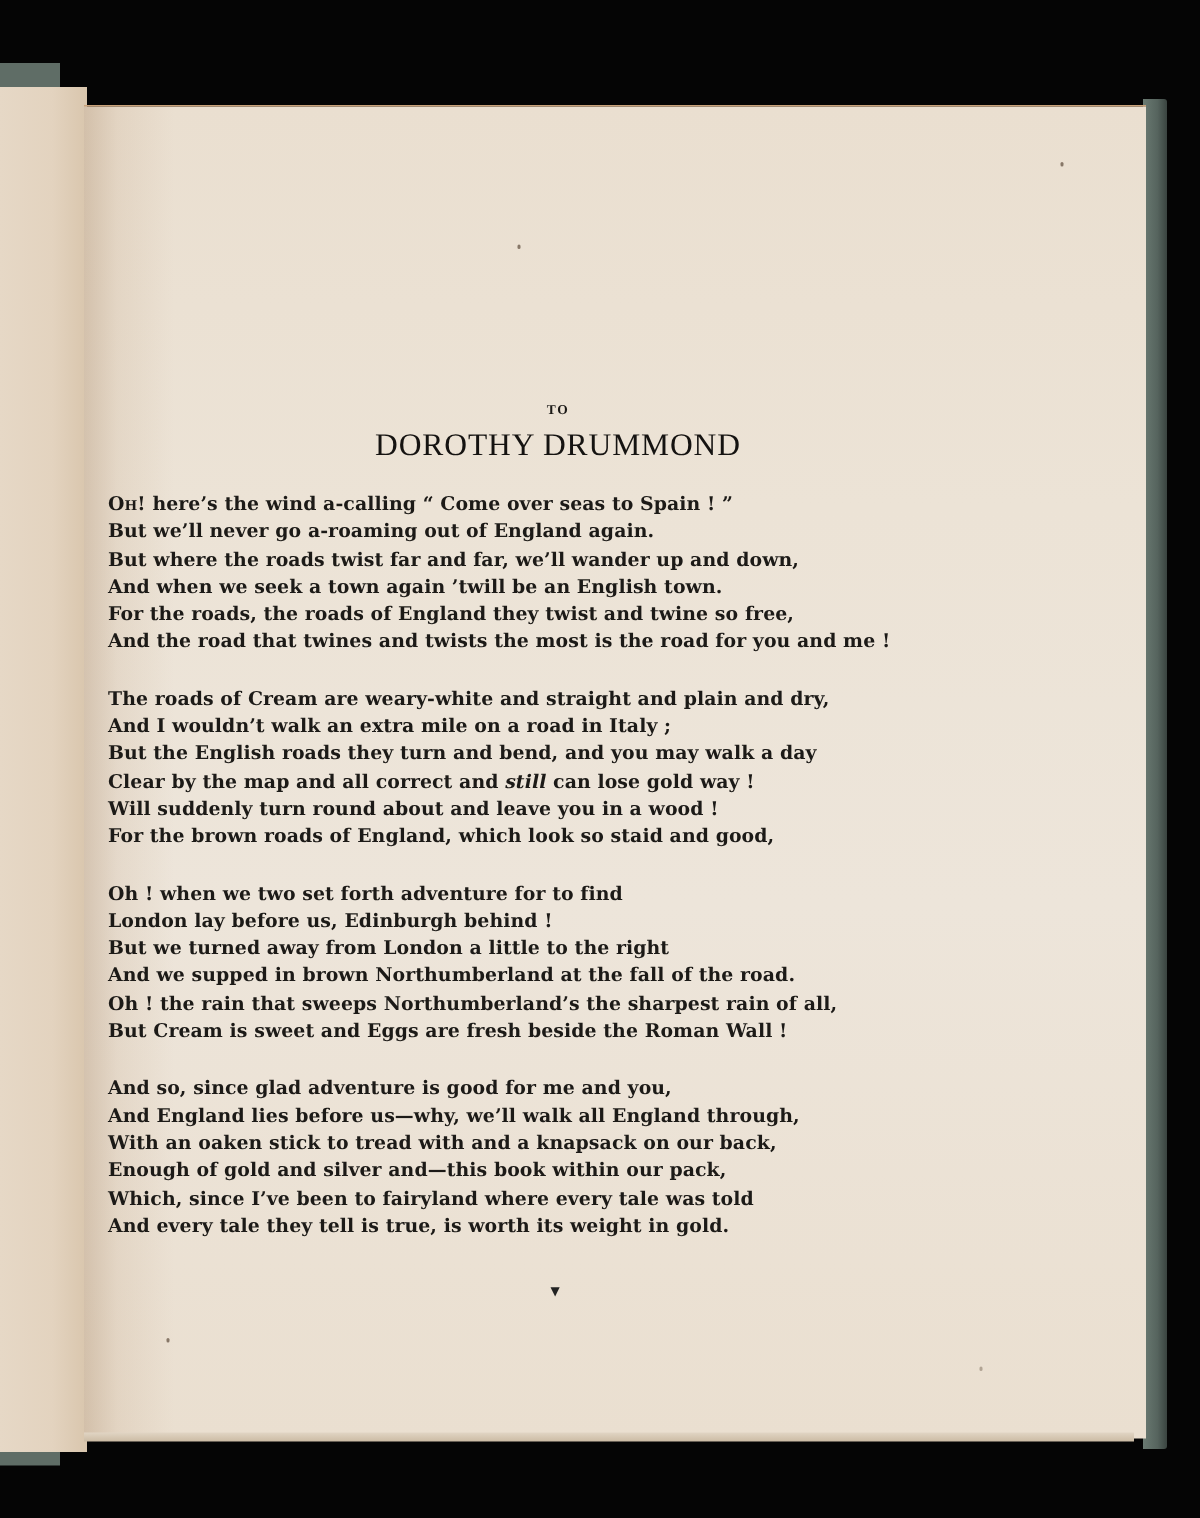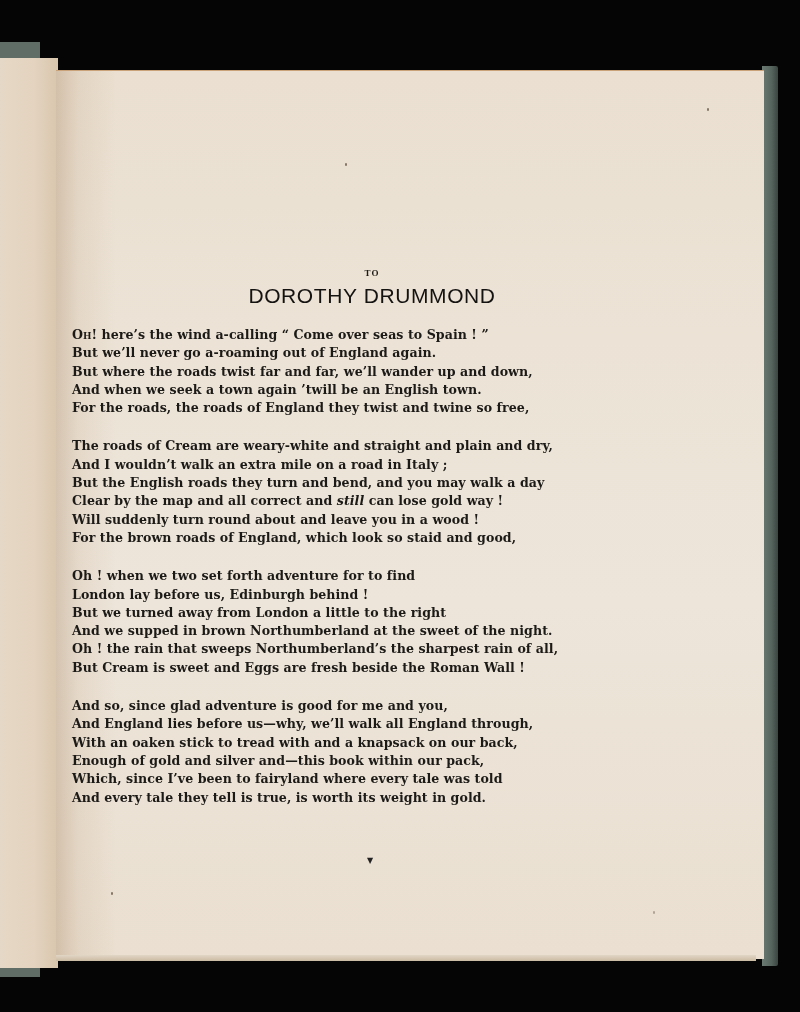--- a/index.html
+++ b/index.html
@@ -76,21 +76,21 @@
       text-align: center;
       font-family: "Liberation Serif", serif;
       font-weight: bold;
       font-size: 9px;
       letter-spacing: 1px;
       margin-left: 40px;
       margin-bottom: 6px;
     }
     .dedicatee {
       text-align: center;
-      font-family: Liberation Sans, sans-serif;
+      font-family: Liberation Serif, serif;
       font-size: 21px;
       letter-spacing: 0.6px;
       margin-left: 40px;
       margin-bottom: 18px;
       color: #151311;
     }
     .stanza {
       margin: 0 0 20px 0;
     }
     .line {
@@ -141,36 +141,37 @@
   <div class="page-content">
     <div class="to-label">TO</div>
     <div class="dedicatee">DOROTHY DRUMMOND</div>
 
     <div class="stanza">
       <span class="line"><span class="smallcaps">Oh</span><span>! here’s the wind a-calling “ Come over seas to Spain ! ”</span></span>
       <span class="line">But we’ll never go a-roaming out of England again.</span>
       <span class="line">But where the roads twist far and far, we’ll wander up and down,</span>
       <span class="line">And when we seek a town again ’twill be an English town.</span>
       <span class="line">For the roads, the roads of England they twist and twine so free,</span>
+      <span class="line">And the road that twines and twists the most is the road for you and me !</span>
     </div>
 
     <div class="stanza">
       <span class="line">The roads of Cream are weary-white and straight and plain and dry,</span>
       <span class="line">And I wouldn’t walk an extra mile on a road in Italy ;</span>
       <span class="line">But the English roads they turn and bend, and you may walk a day</span>
       <span class="line"><span>Clear by the map and all correct and </span><span class="italic">still</span><span> can lose gold way !</span></span>
       <span class="line">Will suddenly turn round about and leave you in a wood !</span>
       <span class="line">For the brown roads of England, which look so staid and good,</span>
     </div>
 
     <div class="stanza">
       <span class="line">Oh !  when we two set forth adventure for to find</span>
       <span class="line">London lay before us, Edinburgh behind !</span>
       <span class="line">But we turned away from London a little to the right</span>
-      <span class="line">And we supped in brown Northumberland at the sweet of the night.</span>
+      <span class="line">And we supped in brown Northumberland at the fall of the road.</span>
       <span class="line">Oh !  the rain that sweeps Northumberland’s the sharpest rain of all,</span>
       <span class="line">But Cream is sweet and Eggs are fresh beside the Roman Wall !</span>
     </div>
 
     <div class="stanza">
       <span class="line">And so, since glad adventure is good for me and you,</span>
       <span class="line">And England lies before us—why, we’ll walk all England through,</span>
       <span class="line">With an oaken stick to tread with and a knapsack on our back,</span>
       <span class="line">Enough of gold and silver and—this book within our pack,</span>
       <span class="line">Which, since I’ve been to fairyland where every tale was told</span>

